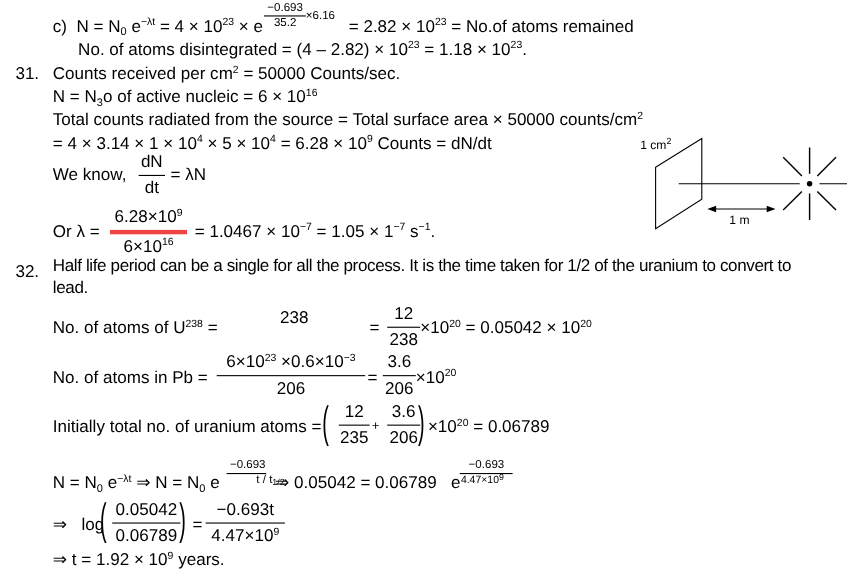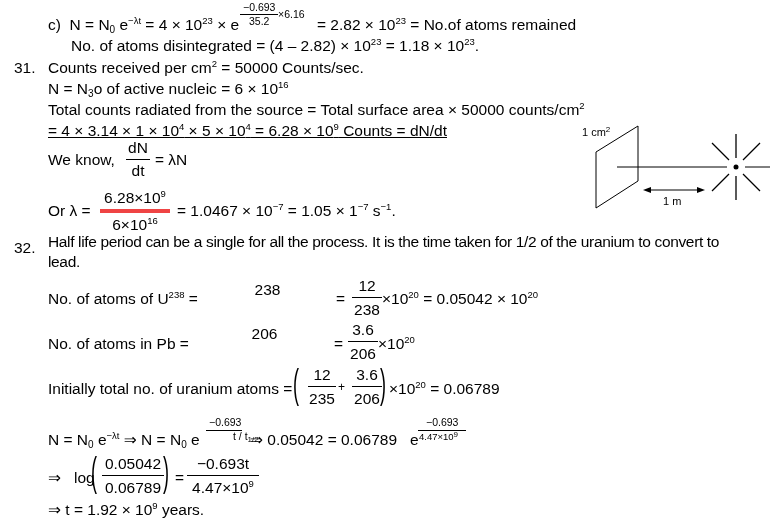--- a/index.html
+++ b/index.html
@@ -35,21 +35,21 @@
 <div class="abs" style="left:14px; top:60px;">31.</div>
 <div class="abs" style="left:48px; top:60px;">
   <span>Counts received per cm</span><sup>2</sup><span> = 50000 Counts/sec.</span>
 </div>
 <div class="abs" style="left:48px; top:81px;">
   <span>N = N</span><sub>3</sub><span>o of active nucleic = 6 × 10</span><sup>16</sup>
 </div>
 <div class="abs" style="left:48px; top:102px;">
   <span>Total counts radiated from the source = Total surface area × 50000 counts/cm</span><sup>2</sup>
 </div>
-<div class="abs" style="left:48px; top:123px;text-decoration:underline;">
+<div class="abs" style="left:48px; top:123px;">
   <span>= 4 × 3.14 × 1 × 10</span><sup>4</sup><span> × 5 × 10</span><sup>4</sup><span> = 6.28 × 10</span><sup>9</sup><span> Counts = dN/dt</span>
 </div>
 
 <div class="abs" style="left:48px; top:152px;">We know,</div>
 <div class="abs" style="left:126px; top:140px; text-align:center; width:24px;">
   <div style="padding-bottom:3px; border-bottom:1px solid #000;">dN</div>
   <div style="padding-top:3px;">dt</div>
 </div>
 <div class="abs" style="left:155px; top:152px;">= λN</div>
 
@@ -103,20 +103,21 @@
 <div class="abs" style="left:352px; top:278px; width:30px; text-align:center;">
   <div style="padding-bottom:3px; border-bottom:1px solid #000;">12</div>
   <div style="padding-top:4px;">238</div>
 </div>
 <div class="abs" style="left:382px; top:291px;">
   <span>×10</span><sup>20</sup>&nbsp;<span>= 0.05042 × 10</span><sup>20</sup>
 </div>
 
 <div class="abs" style="left:48px; top:336px;">No. of atoms in Pb =</div>
 <div class="abs" style="left:197px; top:322px; width:135px; text-align:center;">
+  <div style="padding-bottom:3px; border-bottom:1px solid #000;"><span>6×10</span><sup>23</sup><span> ×0.6×10</span><sup>−3</sup></div>
   <div style="padding-top:4px;">206</div>
 </div>
 <div class="abs" style="left:334px; top:336px;">=</div>
 <div class="abs" style="left:348px; top:322px; width:30px; text-align:center;">
   <div style="padding-bottom:3px; border-bottom:1px solid #000;">3.6</div>
   <div style="padding-top:4px;">206</div>
 </div>
 <div class="abs" style="left:378px; top:336px;">
   <span>×10</span><sup>20</sup>
 </div>

